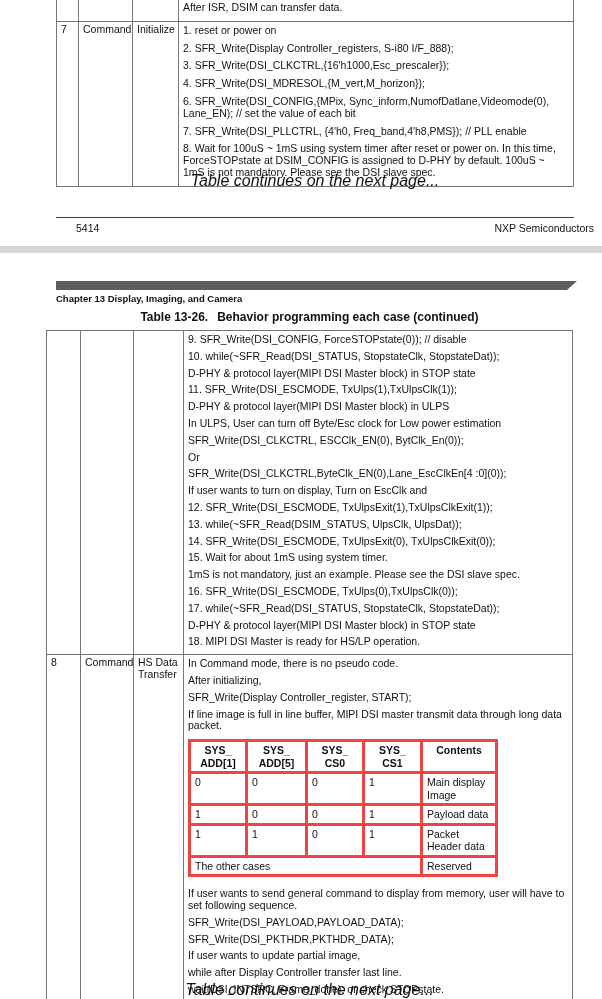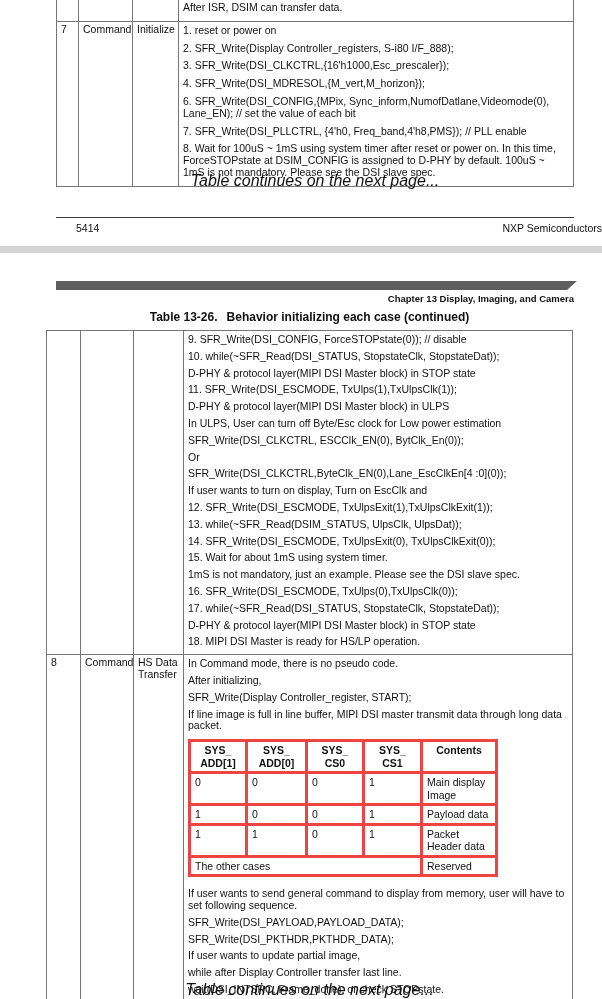--- a/index.html
+++ b/index.html
@@ -24,21 +24,21 @@
       padding:2px 4px;vertical-align:top;}
   table.inner th{font-weight:bold;text-align:center;}
   table.inner td{text-align:left;}
 
   .continues{font-style:italic;font-size:16px;text-align:center;}
   .manual-title{font-weight:bold;font-size:10.5px;text-align:center;}
   .footer-rule{border-top:1.5px solid #3a3a3a;height:0;}
   .footer-small{font-size:10.5px;padding-left:20px;}
   .separator{background:#d5d5d7;}
   .chapter-bar{background:#5e5e5e;clip-path:polygon(0 0,100% 0,calc(100% - 10px) 100%,0 100%);}
-  .chapter-title{font-weight:bold;font-size:9.5px;text-align:right;}
+  .chapter-title{font-weight:bold;font-size:9.5px;}
   .table-title{font-weight:bold;font-size:12px;text-align:center;}
   .table-title .gap{display:inline-block;width:9px;}
 </style>
 </head>
 <body>
 
 <div class="viewport">
 
   <section class="abs" style="left:0;top:0;width:602px;height:246px;">
 
@@ -75,33 +75,33 @@
     </tbody>
       </table>
 
     <div class="continues abs" style="left:56px;top:172px;width:518px;">Table continues on the next page...</div>
 
 
     <div class="footer-rule abs" style="left:56px;top:217px;width:518px;"></div>
 
     <div class="footer-small abs" style="left:56px;top:222px;">5414</div>
 
-    <div class="footer-small abs" style="left:56px;top:222px;width:518px;text-align:right;margin-left:8px;">NXP Semiconductors</div>
+    <div class="footer-small abs" style="left:56px;top:222px;width:518px;text-align:right;">NXP Semiconductors</div>
   </section>
 
   <div class="separator abs" style="left:0;top:246px;width:602px;height:7px;"></div>
 
   <section class="abs" style="left:0;top:253px;width:602px;height:746px;">
 
     <div class="chapter-bar abs" style="left:56px;top:28px;width:521px;height:9px;"></div>
 
     <div class="chapter-title abs" style="left:56px;top:40px;width:518px;">Chapter 13 Display, Imaging, and Camera</div>
 
     <div class="table-title abs" style="left:46px;top:57px;width:527px;">
-      <span>Table 13-26.</span><span class="gap"></span><span>Behavior initializing each case (continued)</span>
+      <span>Table 13-26.</span><span class="gap"></span><span>Behavior programming each case (continued)</span>
     </div>
 
     <table class="doc t2 abs" style="left:46px;top:77px;width:527px;">
       <colgroup>
           <col style="width:34px">
           <col style="width:53px">
           <col style="width:50px">
           <col>
         </colgroup>
 
@@ -154,21 +154,21 @@
                   <col>
                 </colgroup>
             <tbody>
                   <tr>
               <th>
                 <div>SYS_</div>
                 <div>ADD[1]</div>
               </th>
               <th>
                 <div>SYS_</div>
-                <div>ADD[0]</div>
+                <div>ADD[5]</div>
               </th>
               <th>
                 <div>SYS_</div>
                 <div>CS0</div>
               </th>
               <th>
                 <div>SYS_</div>
                 <div>CS1</div>
               </th>
               <th>

